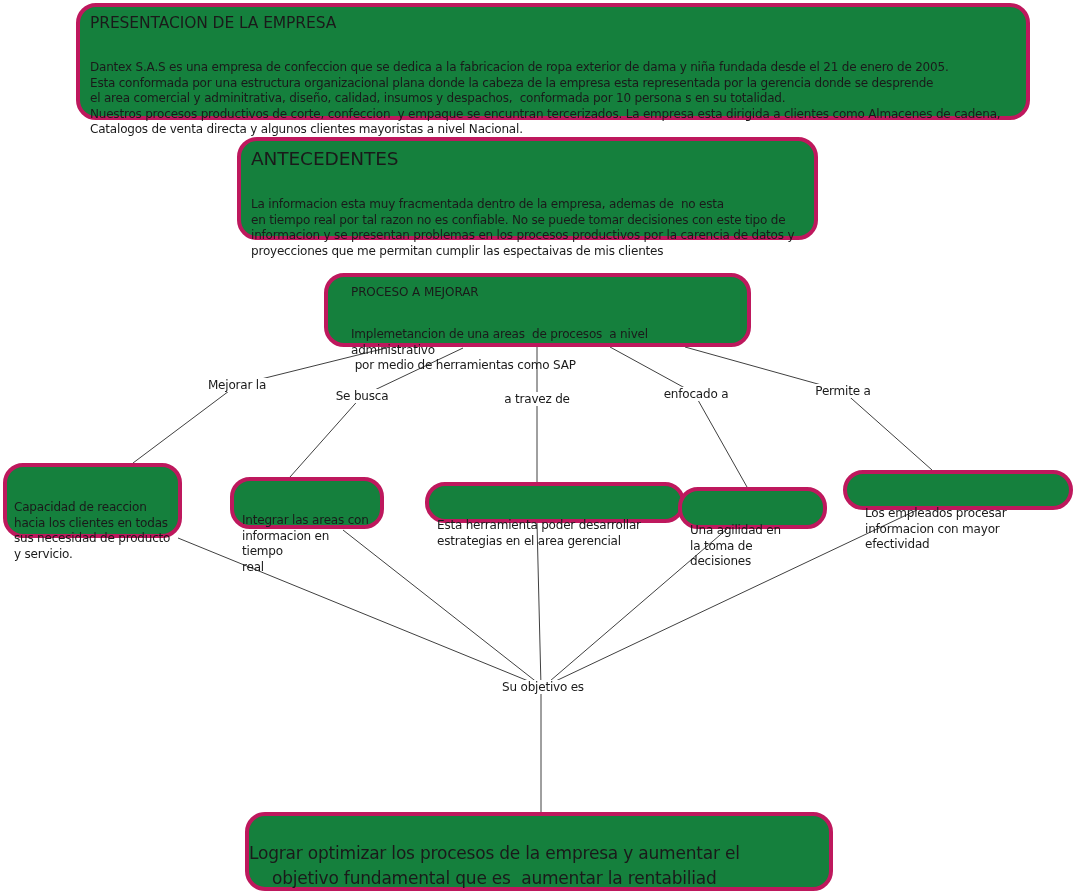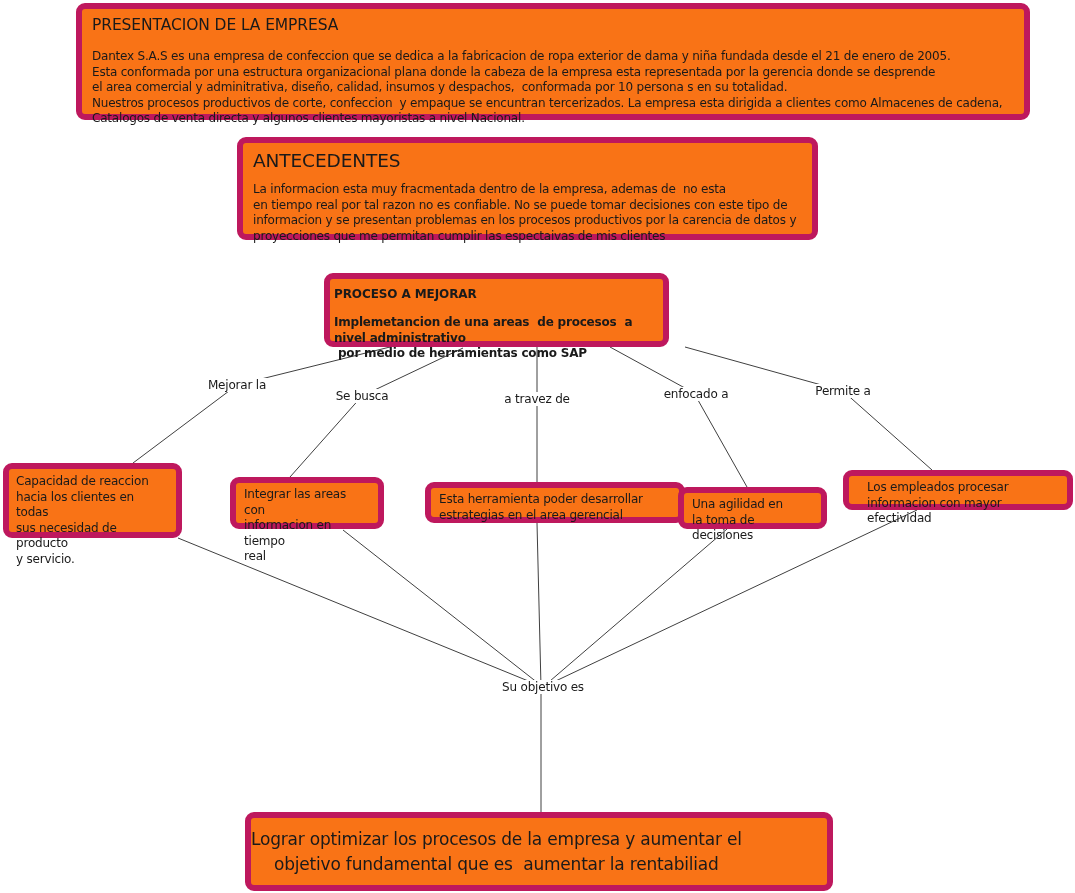--- a/index.html
+++ b/index.html
@@ -21,54 +21,55 @@
     width: 1075px; height: 893px;
   }
   #connector-svg path {
     fill: none;
     stroke: #404040;
     stroke-width: 1;
   }
   .node {
     position: absolute;
     box-sizing: border-box;
-    background: #f97316;
-    border: 6px solid #be185d;
-    border-radius: 9px;
+    background: #15803d;
+    border: 4px solid #be185d;
+    border-radius: 20px;
     color: #1a1a1a;
   }
   .node .node-title {
     white-space: pre-wrap;
     letter-spacing: -0.1px;
   }
   .node .node-body {
     white-space: pre-wrap;
     font-size: 12px;
     line-height: 1.3;
     letter-spacing: -0.2px;
+    margin-top: 28px;
   }
   .link-label {
     position: absolute;
     transform: translate(-50%, -50%);
     background: #ffffff;
     padding: 0 4px;
     font-size: 12px;
     letter-spacing: -0.2px;
     white-space: nowrap;
     color: #1a1a1a;
   }
 
   
   #node-presentacion { left: 76px; top: 3px; width: 954px; height: 117px; padding: 7px 10px; }
   #node-presentacion .node-title { font-size: 15.5px; margin-bottom: 15px; }
 
   #node-antecedentes { left: 237px; top: 137px; width: 581px; height: 103px; padding: 7px 10px; }
   #node-antecedentes .node-title { font-size: 18.5px; margin-bottom: 11px; }
 
-  #node-proceso { left: 324px; top: 273px; width: 345px; height: 74px; padding: 8px 4px; font-weight: bold; }
+  #node-proceso { left: 324px; top: 273px; width: 427px; height: 74px; padding: 8px 23px; }
   #node-proceso .node-title { font-size: 12px; margin-bottom: 14px; }
 
   #node-capacidad   { left: 3px;   top: 463px; width: 179px; height: 75px; padding: 5px 7px; }
   #node-integrar    { left: 230px; top: 477px; width: 154px; height: 52px; padding: 4px 8px; }
   #node-herramienta { left: 425px; top: 482px; width: 260px; height: 41px; padding: 4px 8px; }
   #node-agilidad    { left: 678px; top: 487px; width: 149px; height: 42px; padding: 4px 8px; }
   #node-empleados   { left: 843px; top: 470px; width: 230px; height: 40px; padding: 4px 18px; }
 
   #node-objetivo {
     left: 245px; top: 812px; width: 588px; height: 79px;

